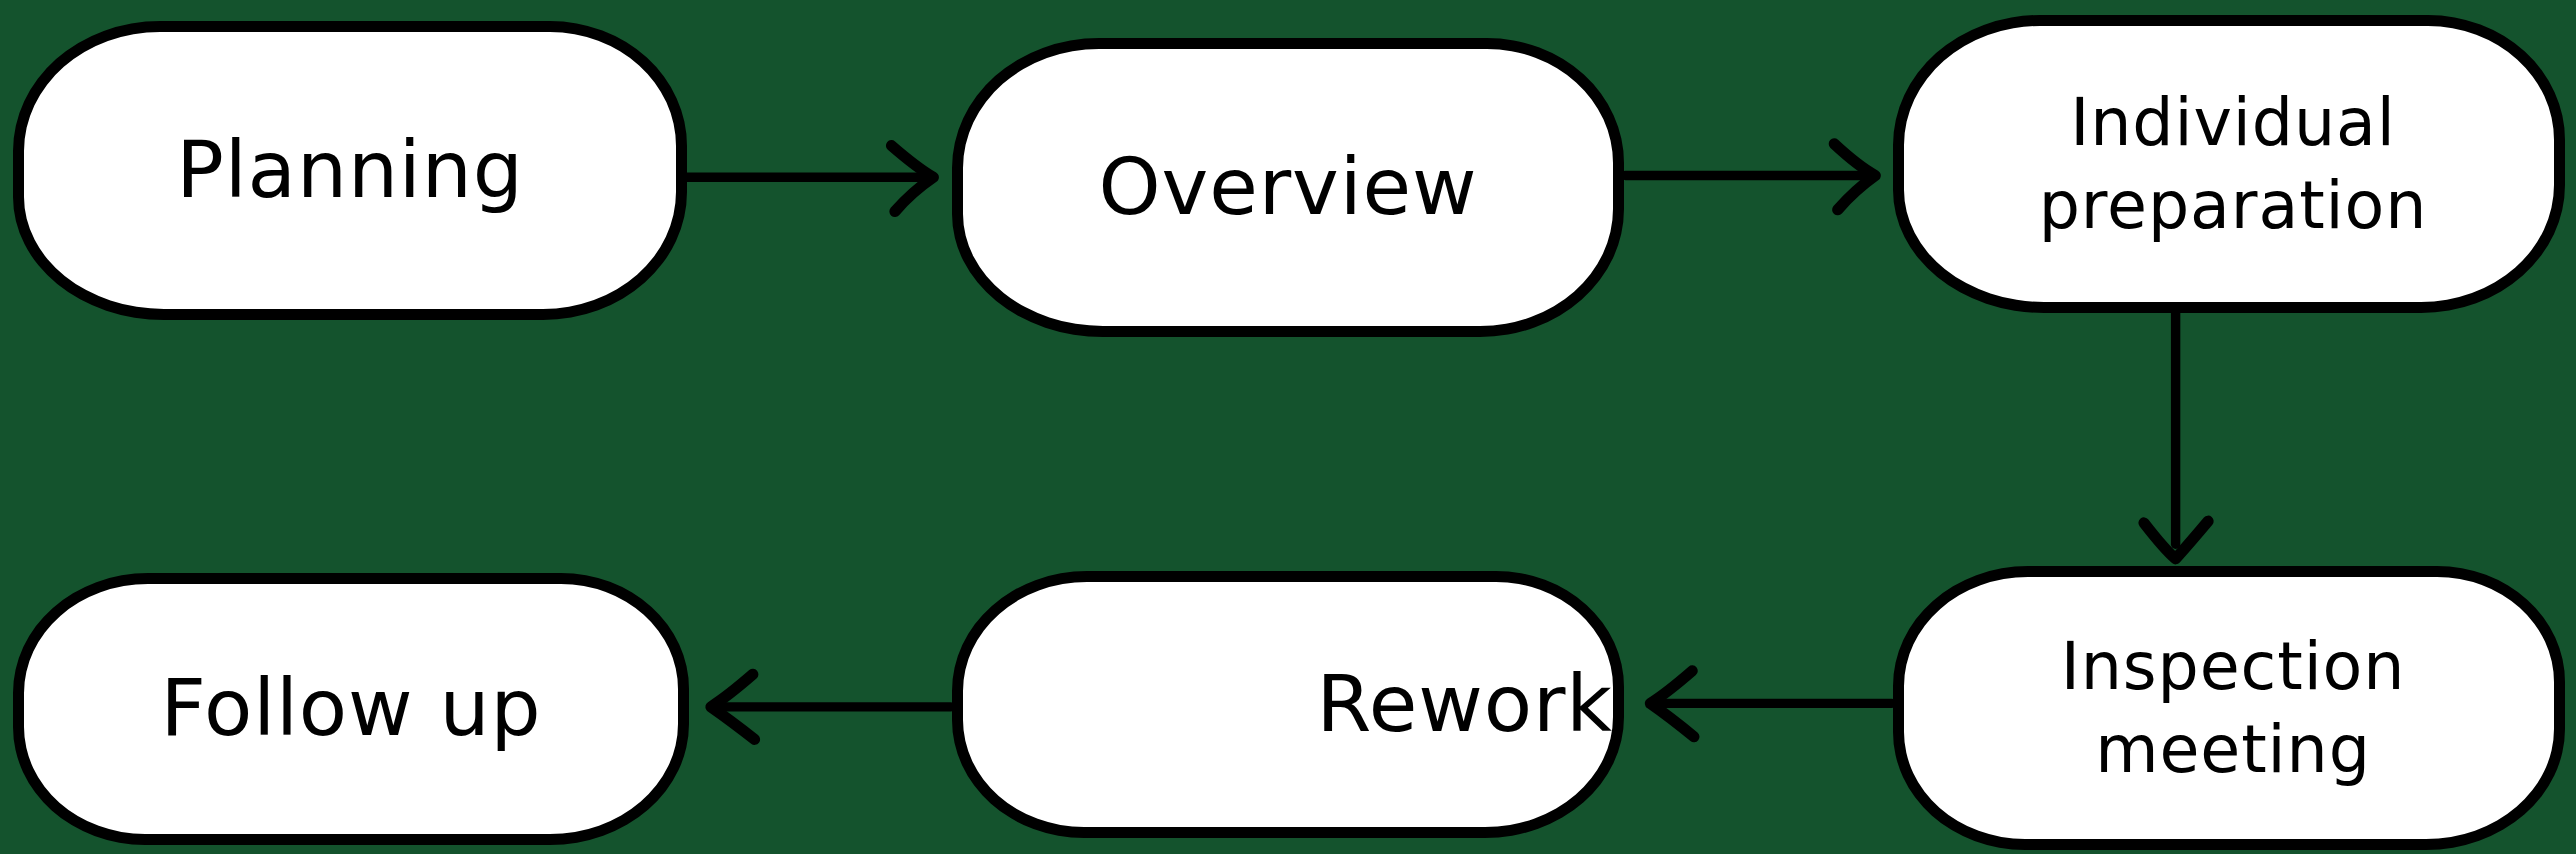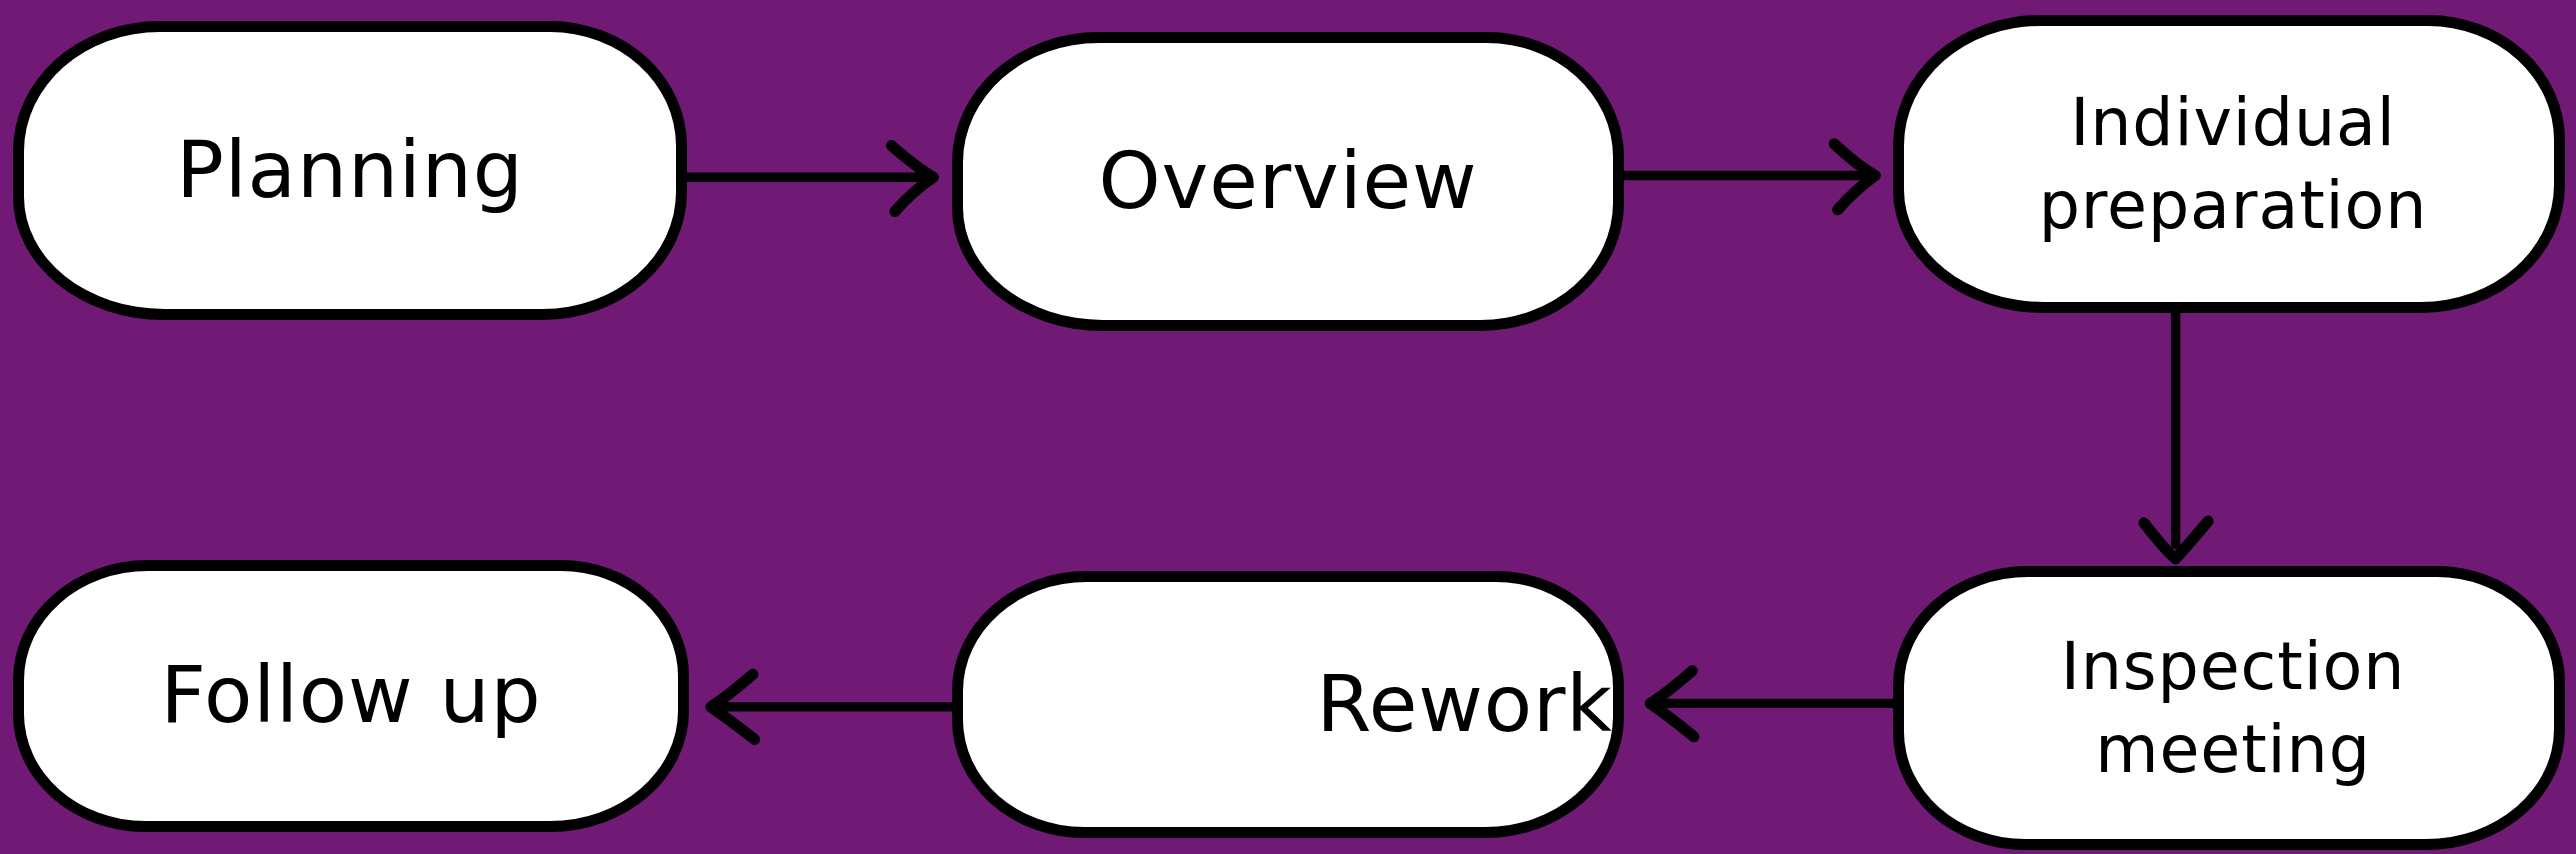--- a/index.html
+++ b/index.html
@@ -4,21 +4,21 @@
 <style>
   html, body {
     margin: 0;
     padding: 0;
     background: #ffffff;
   }
   .canvas {
     position: relative;
     width: 2576px;
     height: 855px;
-    background: #701a75;
+    background: #14532d;
     overflow: hidden;
     font-family: "DejaVu Sans", "Liberation Sans", sans-serif;
     color: #000000;
   }
   .edges-layer {
     position: absolute;
     left: 0; top: 0;
     width: 2576px;
     height: 855px;
     pointer-events: none;
@@ -82,36 +82,36 @@
     <g>
       <path class="stroke-line" d="M 1111 826 L 846 826"></path>
       <path class="stroke-head" d="M 880 788 Q 850 814 831 826 Q 854 842 882 864"></path>
     </g>
   </svg>
 
   <div class="node tall" style="left:13px; top:21.4px; width:674px; height:299px;">
     <span class="label single">Planning</span>
   </div>
 
-  <div class="node tall" style="left:952px; top:32px; width:672px; height:299px;">
+  <div class="node tall" style="left:952px; top:38px; width:672px; height:299px;">
     <span class="label single">Overview</span>
   </div>
 
   <div class="node tall" style="left:1893px; top:15.4px; width:672px; height:298px;">
     <span class="label double">Individual
 preparation</span>
   </div>
 
   <div class="node short" style="left:1893px; top:566px; width:672px; height:284px;">
     <span class="label double">Inspection
 meeting</span>
   </div>
 
   <div class="node short" style="left:952px; top:571px; width:672px; height:267px;justify-content:flex-end;">
     <span class="label single">Rework</span>
   </div>
 
-  <div class="node short" style="left:13px; top:560px; width:676px; height:272px;">
+  <div class="node short" style="left:13px; top:573px; width:676px; height:272px;">
     <span class="label single">Follow up</span>
   </div>
 
 </div>
 
 
 </body></html>

